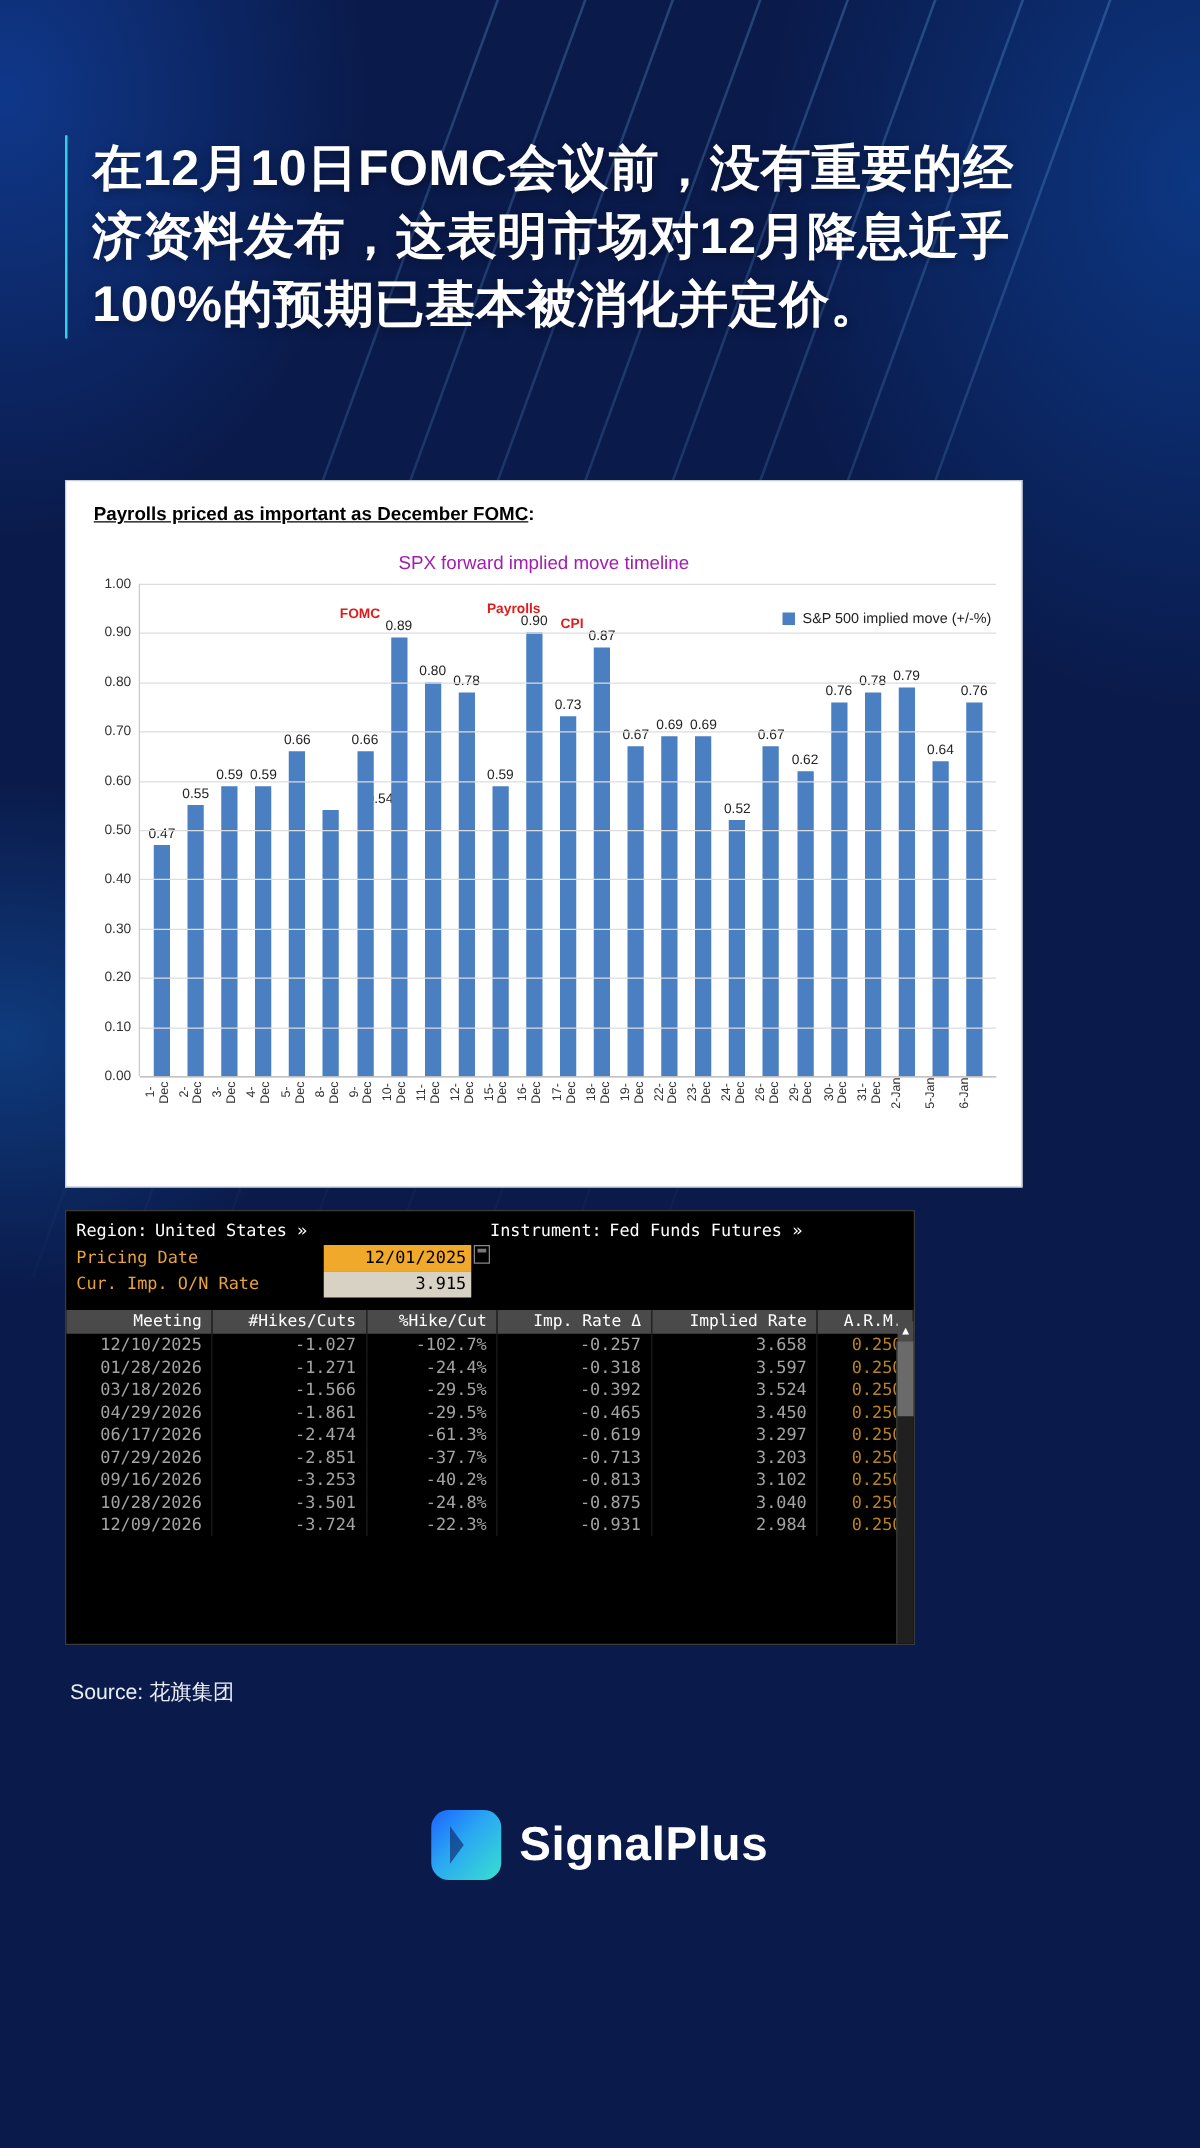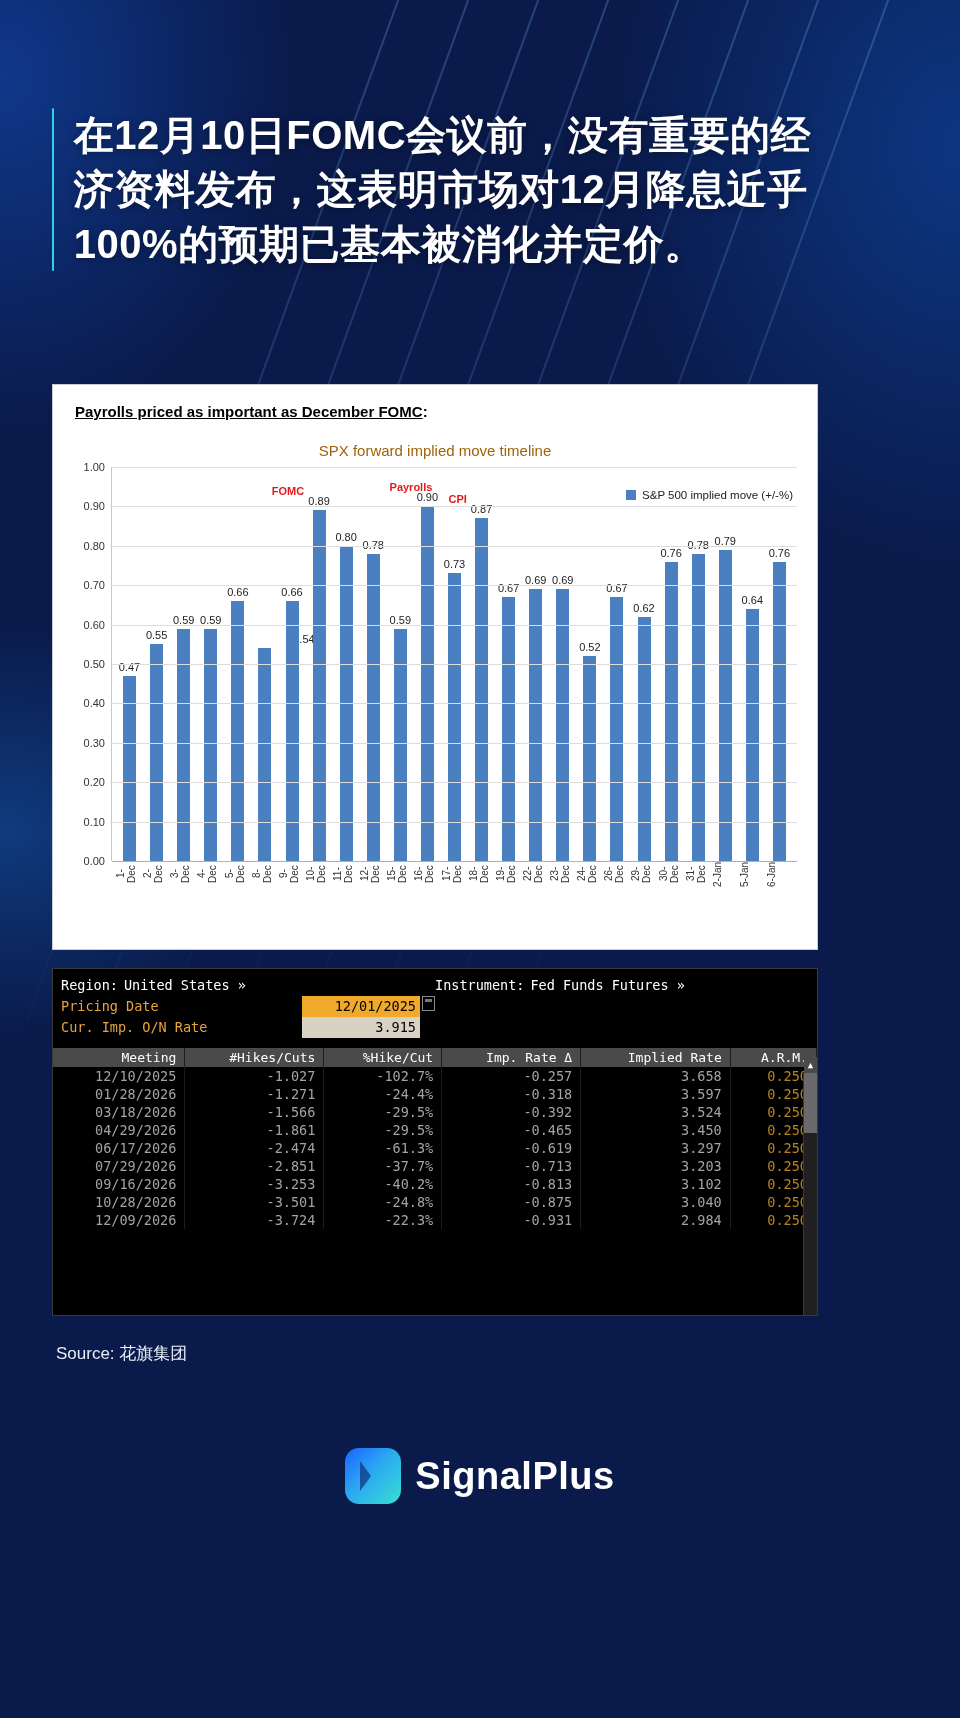--- a/index.html
+++ b/index.html
@@ -51,21 +51,21 @@
   .chart-card {
     position:absolute; left:52px; top:384px; width:766px; height:566px;
     background:#ffffff; border:1px solid #c8ccd4;
     padding:14px 14px 6px 14px;
   }
   .chart-title-line {
     font-size:15px; color:#000; font-weight:700; margin:4px 0 0 8px;
   }
   .chart-title-line .u { text-decoration:underline; }
   .chart-subtitle {
-    text-align:center; font-size:15px; color:#a16207; margin-top:22px;
+    text-align:center; font-size:15px; color:#a21caf; margin-top:22px;
   }
   .plot {
     position:relative; margin-top:8px; height:420px;
   }
   .yaxis {
     position:absolute; left:0; top:0; bottom:26px; width:44px;
   }
   .ytick {
     position:absolute; right:6px; transform:translateY(-50%);
     font-size:11px; color:#333;
@@ -104,21 +104,21 @@
     position:absolute; font-size:11px; font-weight:700; color:#e01b1b; white-space:nowrap;
   }
   .legend {
     position:absolute; right:10px; top:22px; display:flex; align-items:center;
     font-size:11.5px; color:#222;
   }
   .legend-sw { width:10px; height:10px; background:#4a7fc1; margin-right:6px; }
 
   
   .term {
-    position:absolute; left:52px; top:968px; width:766px; height:348px;
+    position:absolute; left:52px; top:968px; width:680px; height:348px;
     background:#000000; border:1px solid #3a3a3a;
     font-family:"DejaVu Sans Mono", monospace;
     overflow:hidden;
   }
   .term-head { padding:6px 8px 4px 8px; }
   .term-row { display:flex; font-size:13.5px; line-height:1.55; }
   .t-left { width:50%; display:flex; }
   .t-right { width:50%; display:flex; }
   .lbl-w { color:#ffffff; }
   .lbl-o { color:#e8a33d; }

